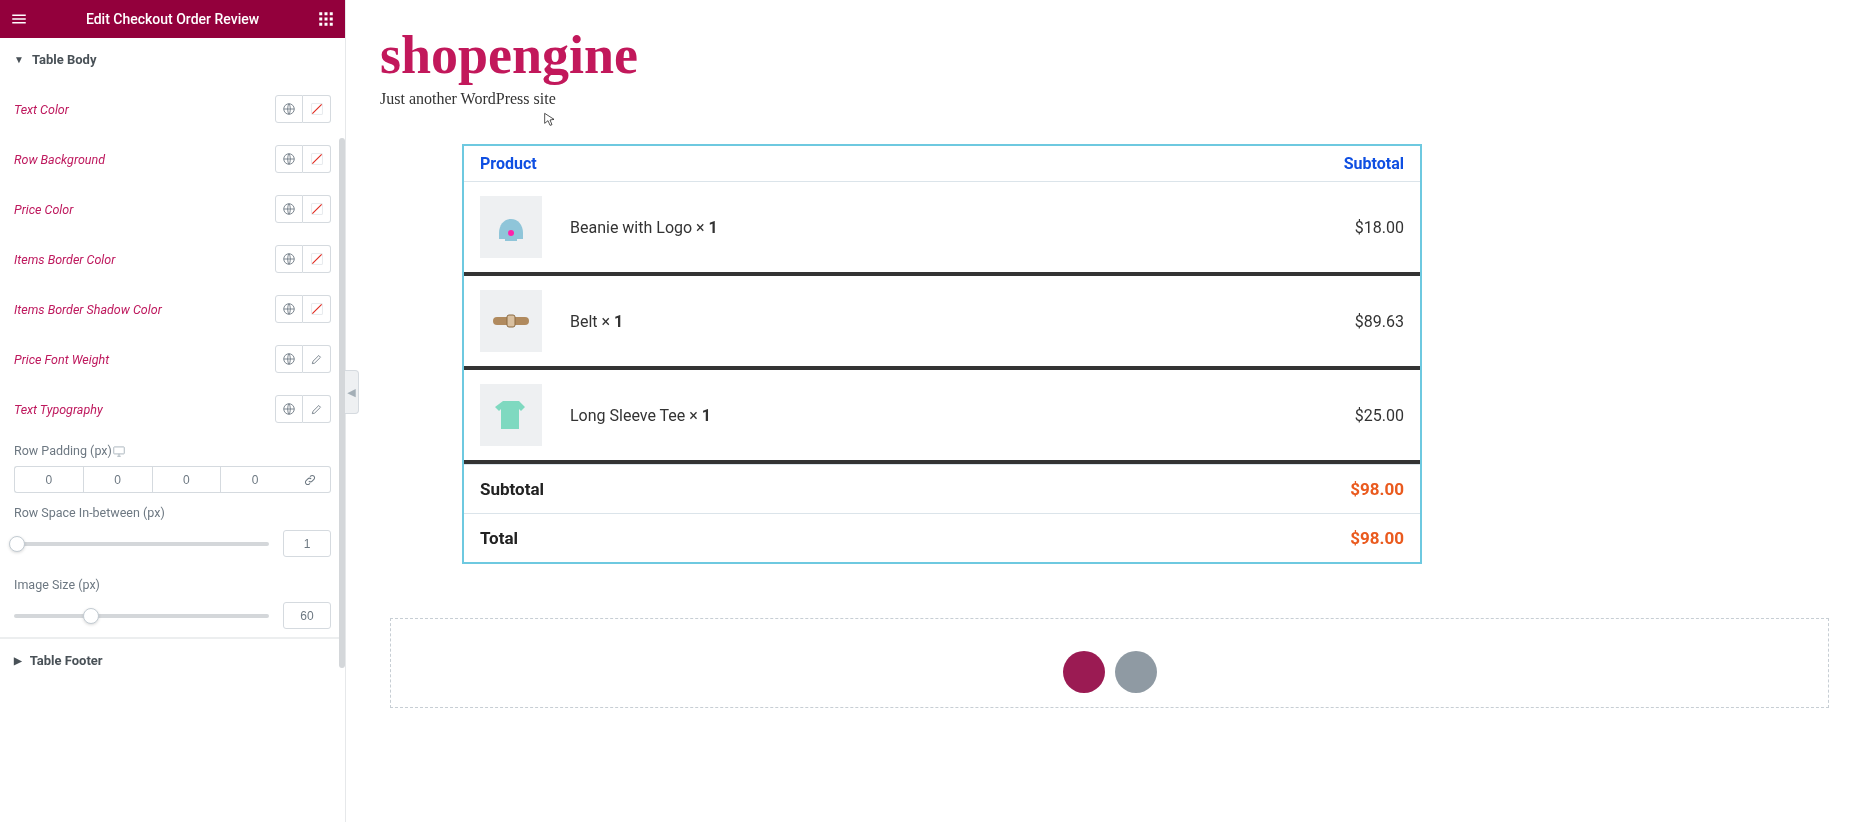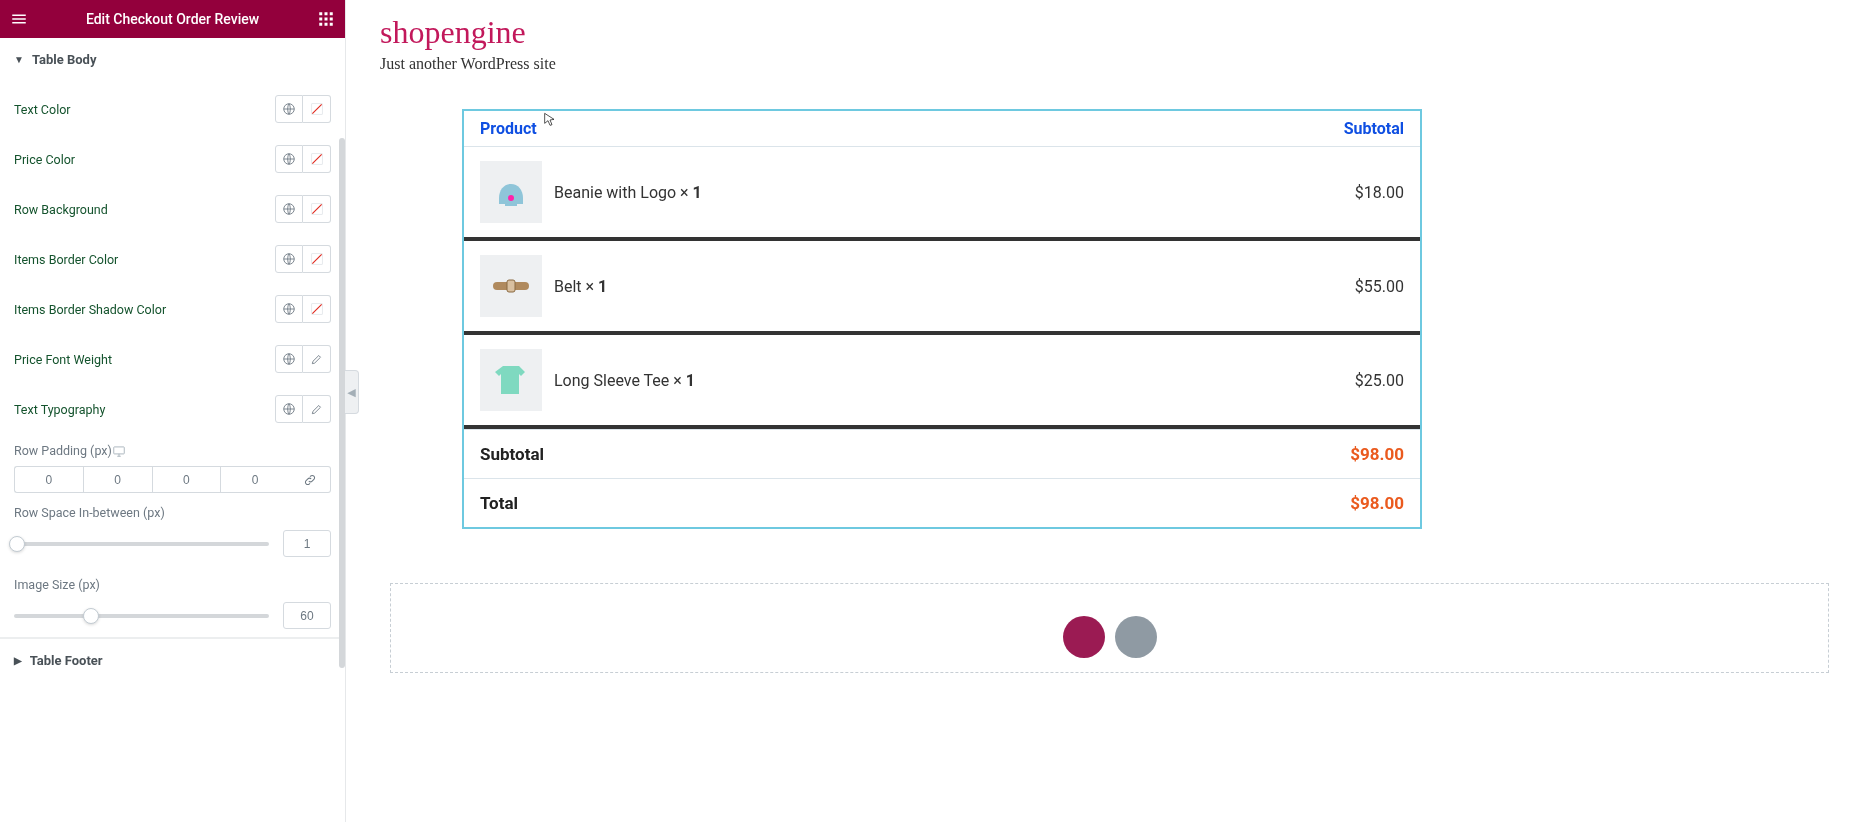--- a/index.html
+++ b/index.html
@@ -66,21 +66,22 @@
     gap: 8px;
   }
   .caret { font-size: 10px; }
 
   .panel-row {
     display: flex;
     align-items: center;
     justify-content: space-between;
     padding: 14px 14px 8px 14px;
     font-size: 12.5px;
-    color: #14532d;
+    color: #be185d;
+    font-style: italic;
   }
   .panel-row .label { flex: 1; }
 
   .dual-control {
     display: flex;
     gap: 0;
   }
   .mini-btn {
     width: 28px;
     height: 28px;
@@ -210,24 +211,25 @@
 
   
   .preview {
     flex: 1;
     background:#fff;
     padding: 14px 34px;
     overflow:hidden;
     position:relative;
   }
   .site-title {
-    font-size: 32px;
-    font-weight: 400;
+    font-size: 54px;
+    font-weight: 700;
     color: #c2185b;
     font-family: Georgia, 'Times New Roman', serif;
+    margin-top: 10px;
   }
   .site-tagline {
     font-size: 16px;
     color: #333;
     margin-top: 4px;
     font-family: Georgia, serif;
   }
 
   .order-table {
     margin: 36px 0 0 82px;
@@ -242,21 +244,21 @@
     border-bottom: 1px solid #dbe4ea;
     font-size: 16px;
     font-weight: 700;
     color: #0f4fe2;
   }
   .order-row {
     display:flex;
     align-items:center;
     padding: 14px 16px;
     border-bottom: 4px solid #333;
-    gap: 12px;
+    gap: 28px;
     font-size:16px;
     color:#333;
   }
   .order-row:last-of-type{border-bottom:none;}
   .product-thumb {
     width:62px;
     height:62px;
     background:#eef0f2;
     display:flex;
     align-items:center;
@@ -352,39 +354,39 @@
           <span class="mini-btn">
               <svg viewBox="0 0 24 24">
                 <rect x="3" y="3" width="18" height="18" fill="#fff" stroke="#d5dadf"></rect>
                 <line x1="4" y1="20" x2="20" y2="4" stroke="#e02b20" stroke-width="2"></line>
               </svg>
             </span>
         </div>
       </div>
 
       <div class="panel-row">
-        <span class="label">Price Color</span>
+        <span class="label">Row Background</span>
         <div class="dual-control">
           <span class="mini-btn">
               <svg viewBox="0 0 24 24" fill="none" stroke="#6d7882" stroke-width="1.5">
                 <circle cx="12" cy="12" r="9"></circle>
                 <path d="M3 12h18M12 3c3 3 3 15 0 18M12 3c-3 3-3 15 0 18"></path>
               </svg>
             </span>
           <span class="mini-btn">
               <svg viewBox="0 0 24 24">
                 <rect x="3" y="3" width="18" height="18" fill="#fff" stroke="#d5dadf"></rect>
                 <line x1="4" y1="20" x2="20" y2="4" stroke="#e02b20" stroke-width="2"></line>
               </svg>
             </span>
         </div>
       </div>
 
       <div class="panel-row">
-        <span class="label">Row Background</span>
+        <span class="label">Price Color</span>
         <div class="dual-control">
           <span class="mini-btn">
               <svg viewBox="0 0 24 24" fill="none" stroke="#6d7882" stroke-width="1.5">
                 <circle cx="12" cy="12" r="9"></circle>
                 <path d="M3 12h18M12 3c3 3 3 15 0 18M12 3c-3 3-3 15 0 18"></path>
               </svg>
             </span>
           <span class="mini-btn">
               <svg viewBox="0 0 24 24">
                 <rect x="3" y="3" width="18" height="18" fill="#fff" stroke="#d5dadf"></rect>
@@ -548,21 +550,21 @@
       <div class="product-thumb">
         <svg viewBox="0 0 48 48">
             <rect x="6" y="20" width="36" height="8" rx="4" fill="#b08a5e"></rect>
             <rect x="20" y="18" width="8" height="12" rx="2" fill="#d9c0a0" stroke="#8a6a42"></rect>
           </svg>
       </div>
       <div class="product-name">
         <span>Belt</span>
         <span class="qty-mult"> × </span><span class="qty-num">1</span>
       </div>
-      <div class="price">$55.00</div>
+      <div class="price">$89.63</div>
     </div>
 
     <div class="order-row" style="border-bottom:4px solid #333;">
       <div class="product-thumb">
         <svg viewBox="0 0 48 48">
             <path d="M16 10h16l6 6-4 4-2-2v20H14V18l-2 2-4-4z" fill="#7fd9c0"></path>
           </svg>
       </div>
       <div class="product-name">
         <span>Long Sleeve Tee</span>

